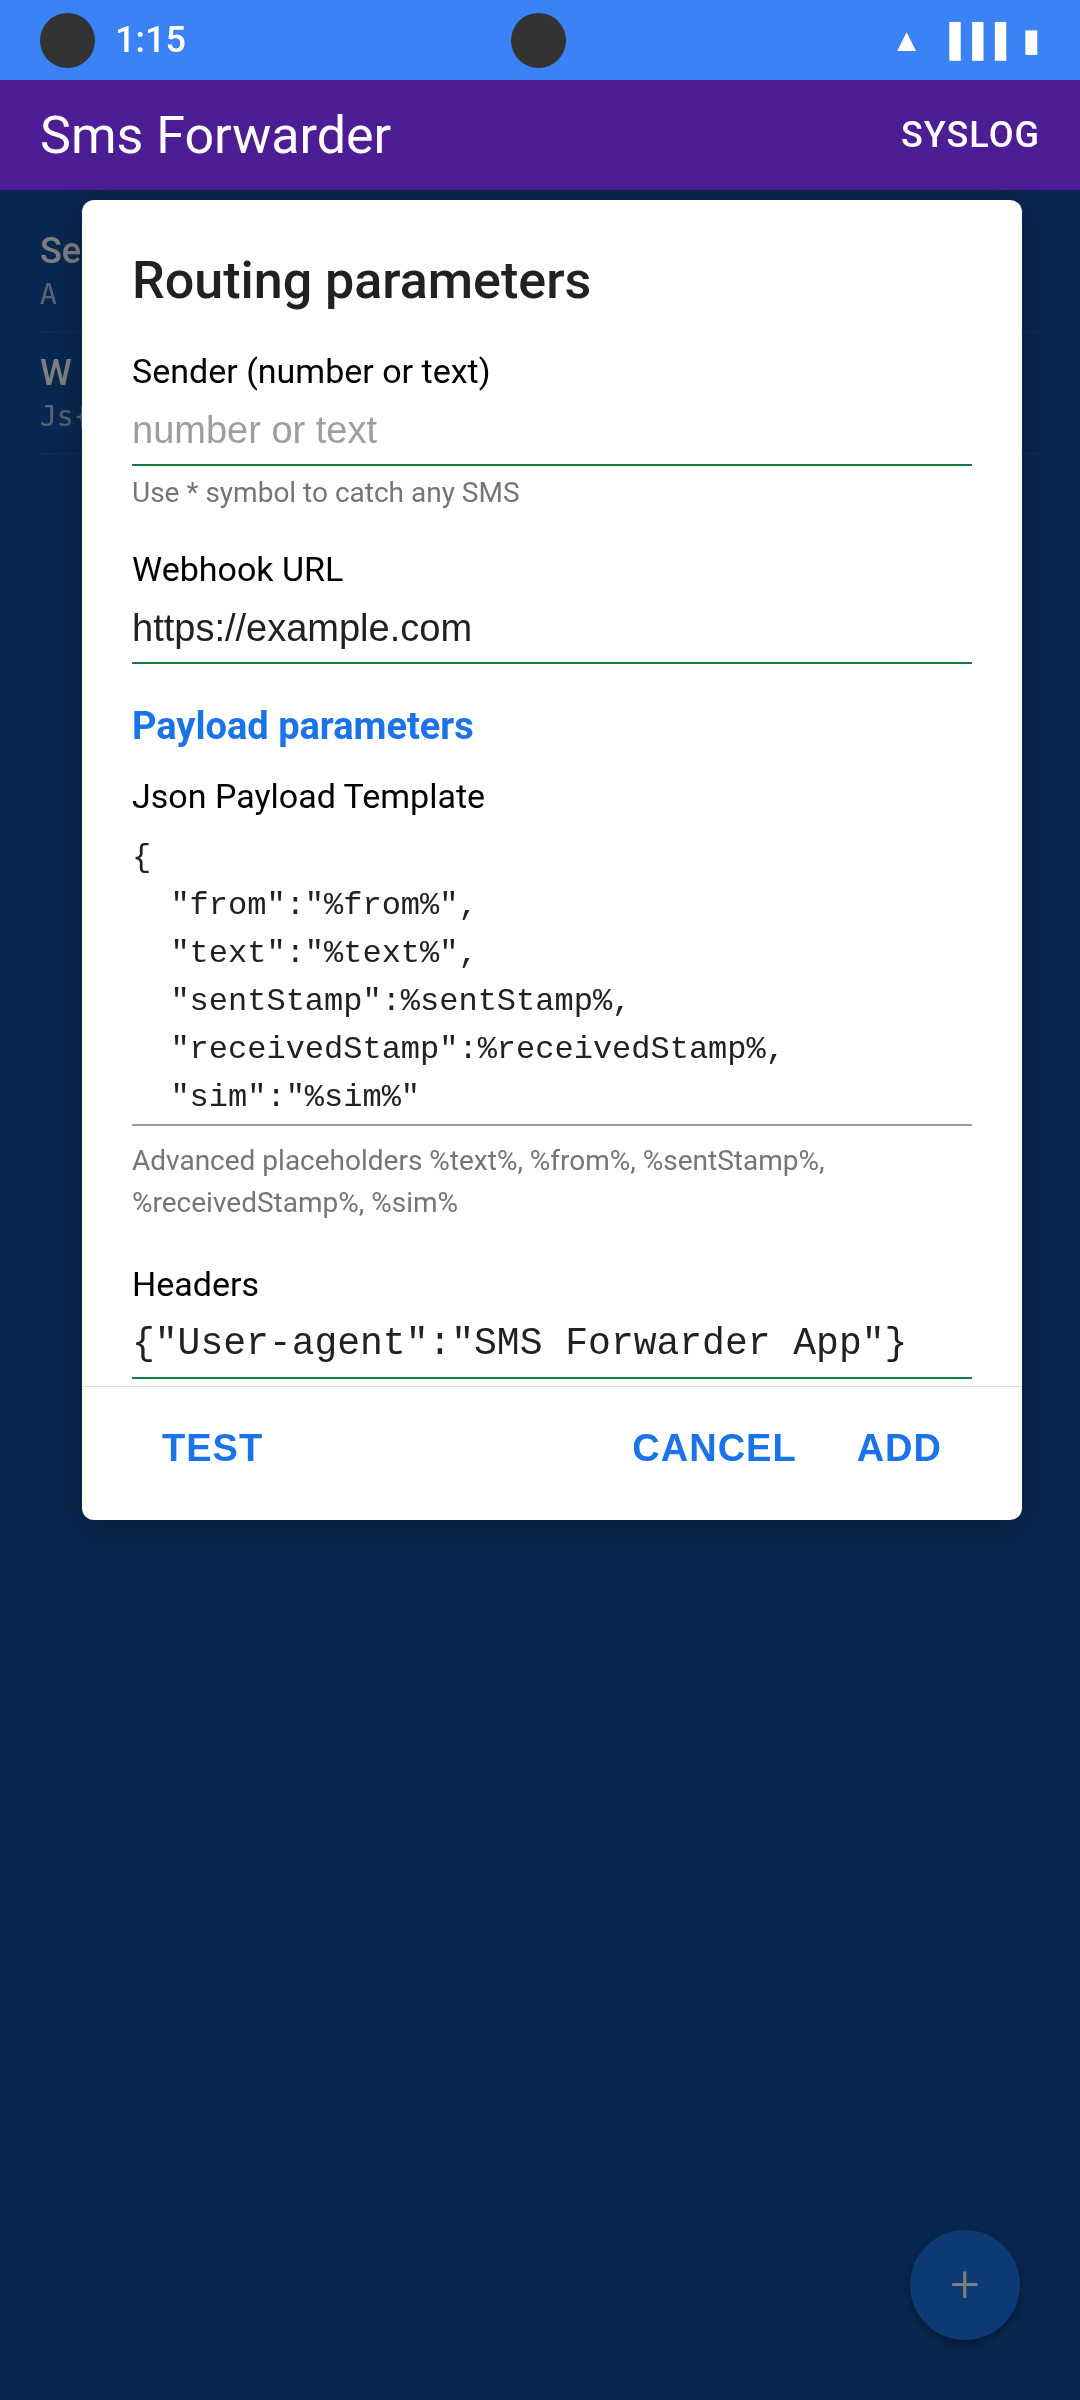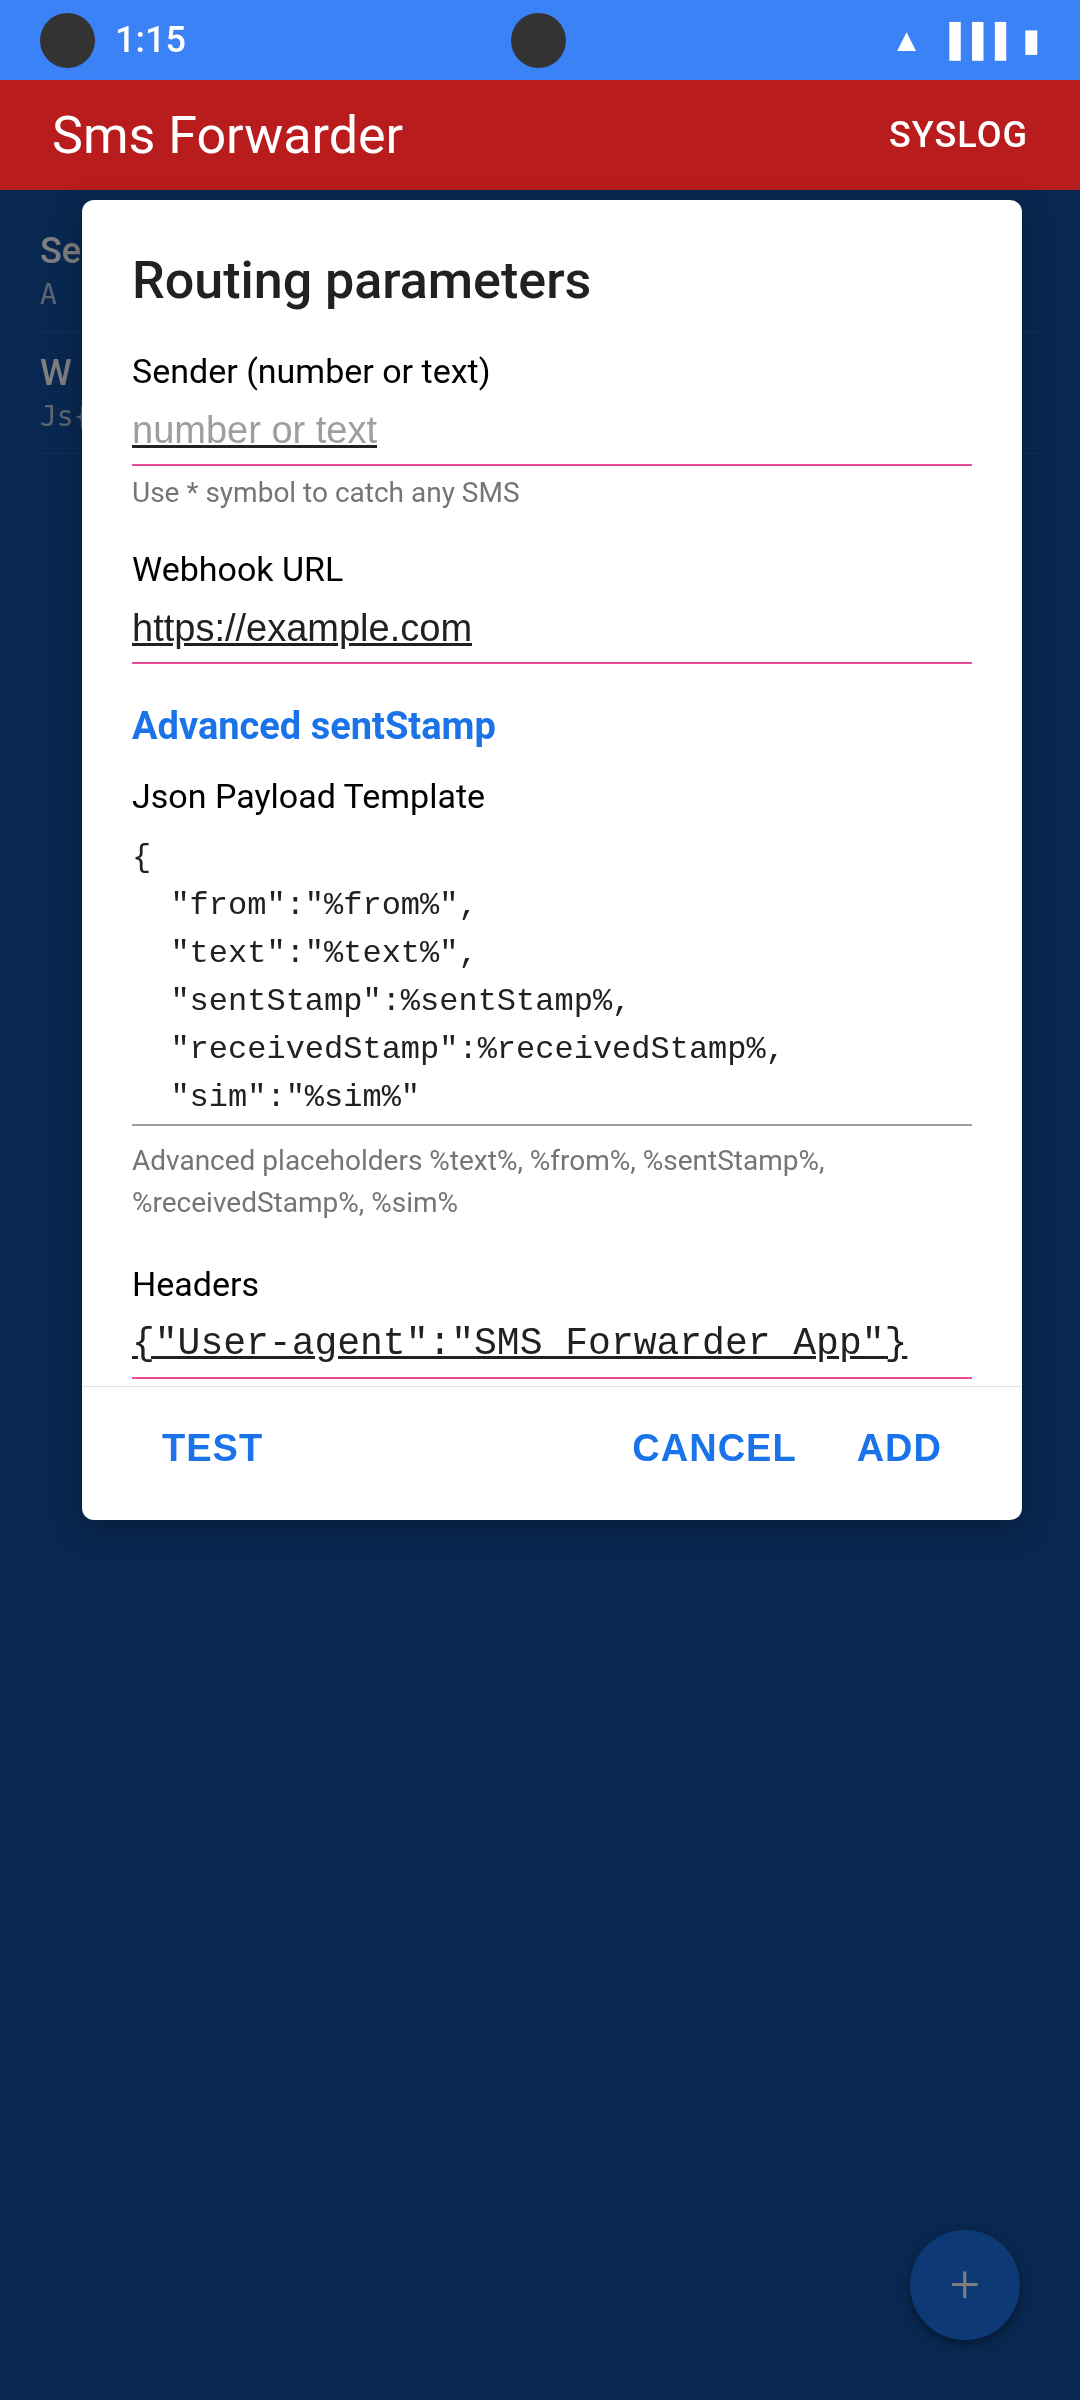--- a/index.html
+++ b/index.html
@@ -57,25 +57,25 @@
     }
     .status-icon {
       color: white;
       font-size: 32px;
     }
 
     
     .app-bar {
       width: 100%;
       height: 110px;
-      background: #b91c1c;
+      background: #4c1d95;
       display: flex;
       align-items: center;
       justify-content: space-between;
-      padding: 0 52px;
+      padding: 0 40px;
       text-align: right;
     }
     .app-title {
       color: white;
       font-size: 52px;
       font-weight: 400;
     }
     .app-bar-action {
       color: white;
       font-size: 36px;
@@ -148,28 +148,27 @@
     .field-label {
       font-size: 34px;
       color: #000000;
       margin-bottom: 10px;
     }
 
     
     .text-input {
       width: 100%;
       border: none;
-      border-bottom: 2px solid #ec4899;
+      border-bottom: 2px solid #15803d;
       font-size: 38px;
       color: #212121;
       padding: 8px 0 12px 0;
       background: transparent;
       outline: none;
       font-family: Arial, sans-serif;
-      text-decoration: underline;
     }
     .text-input::placeholder {
       color: #9e9e9e;
     }
 
     
     .hint-text {
       font-size: 28px;
       color: #757575;
       margin-top: 10px;
@@ -318,21 +317,21 @@
         <div class="field-label">Sender (number or text)</div>
         <input class="text-input" type="text" value="" placeholder="number or text" style="">
         <div class="hint-text">Use * symbol to catch any SMS</div>
       </div>
 
       <div class="field-group">
         <div class="field-label">Webhook URL</div>
         <input class="text-input" type="text" value="https://example.com" style="">
       </div>
 
-      <div class="section-title">Advanced sentStamp</div>
+      <div class="section-title">Payload parameters</div>
 
       <div class="field-group">
         <div class="field-label">Json Payload Template</div>
         <textarea class="textarea-input" style="">{
   "from":"%from%",
   "text":"%text%",
   "sentStamp":%sentStamp%,
   "receivedStamp":%receivedStamp%,
   "sim":"%sim%"
 }</textarea>

